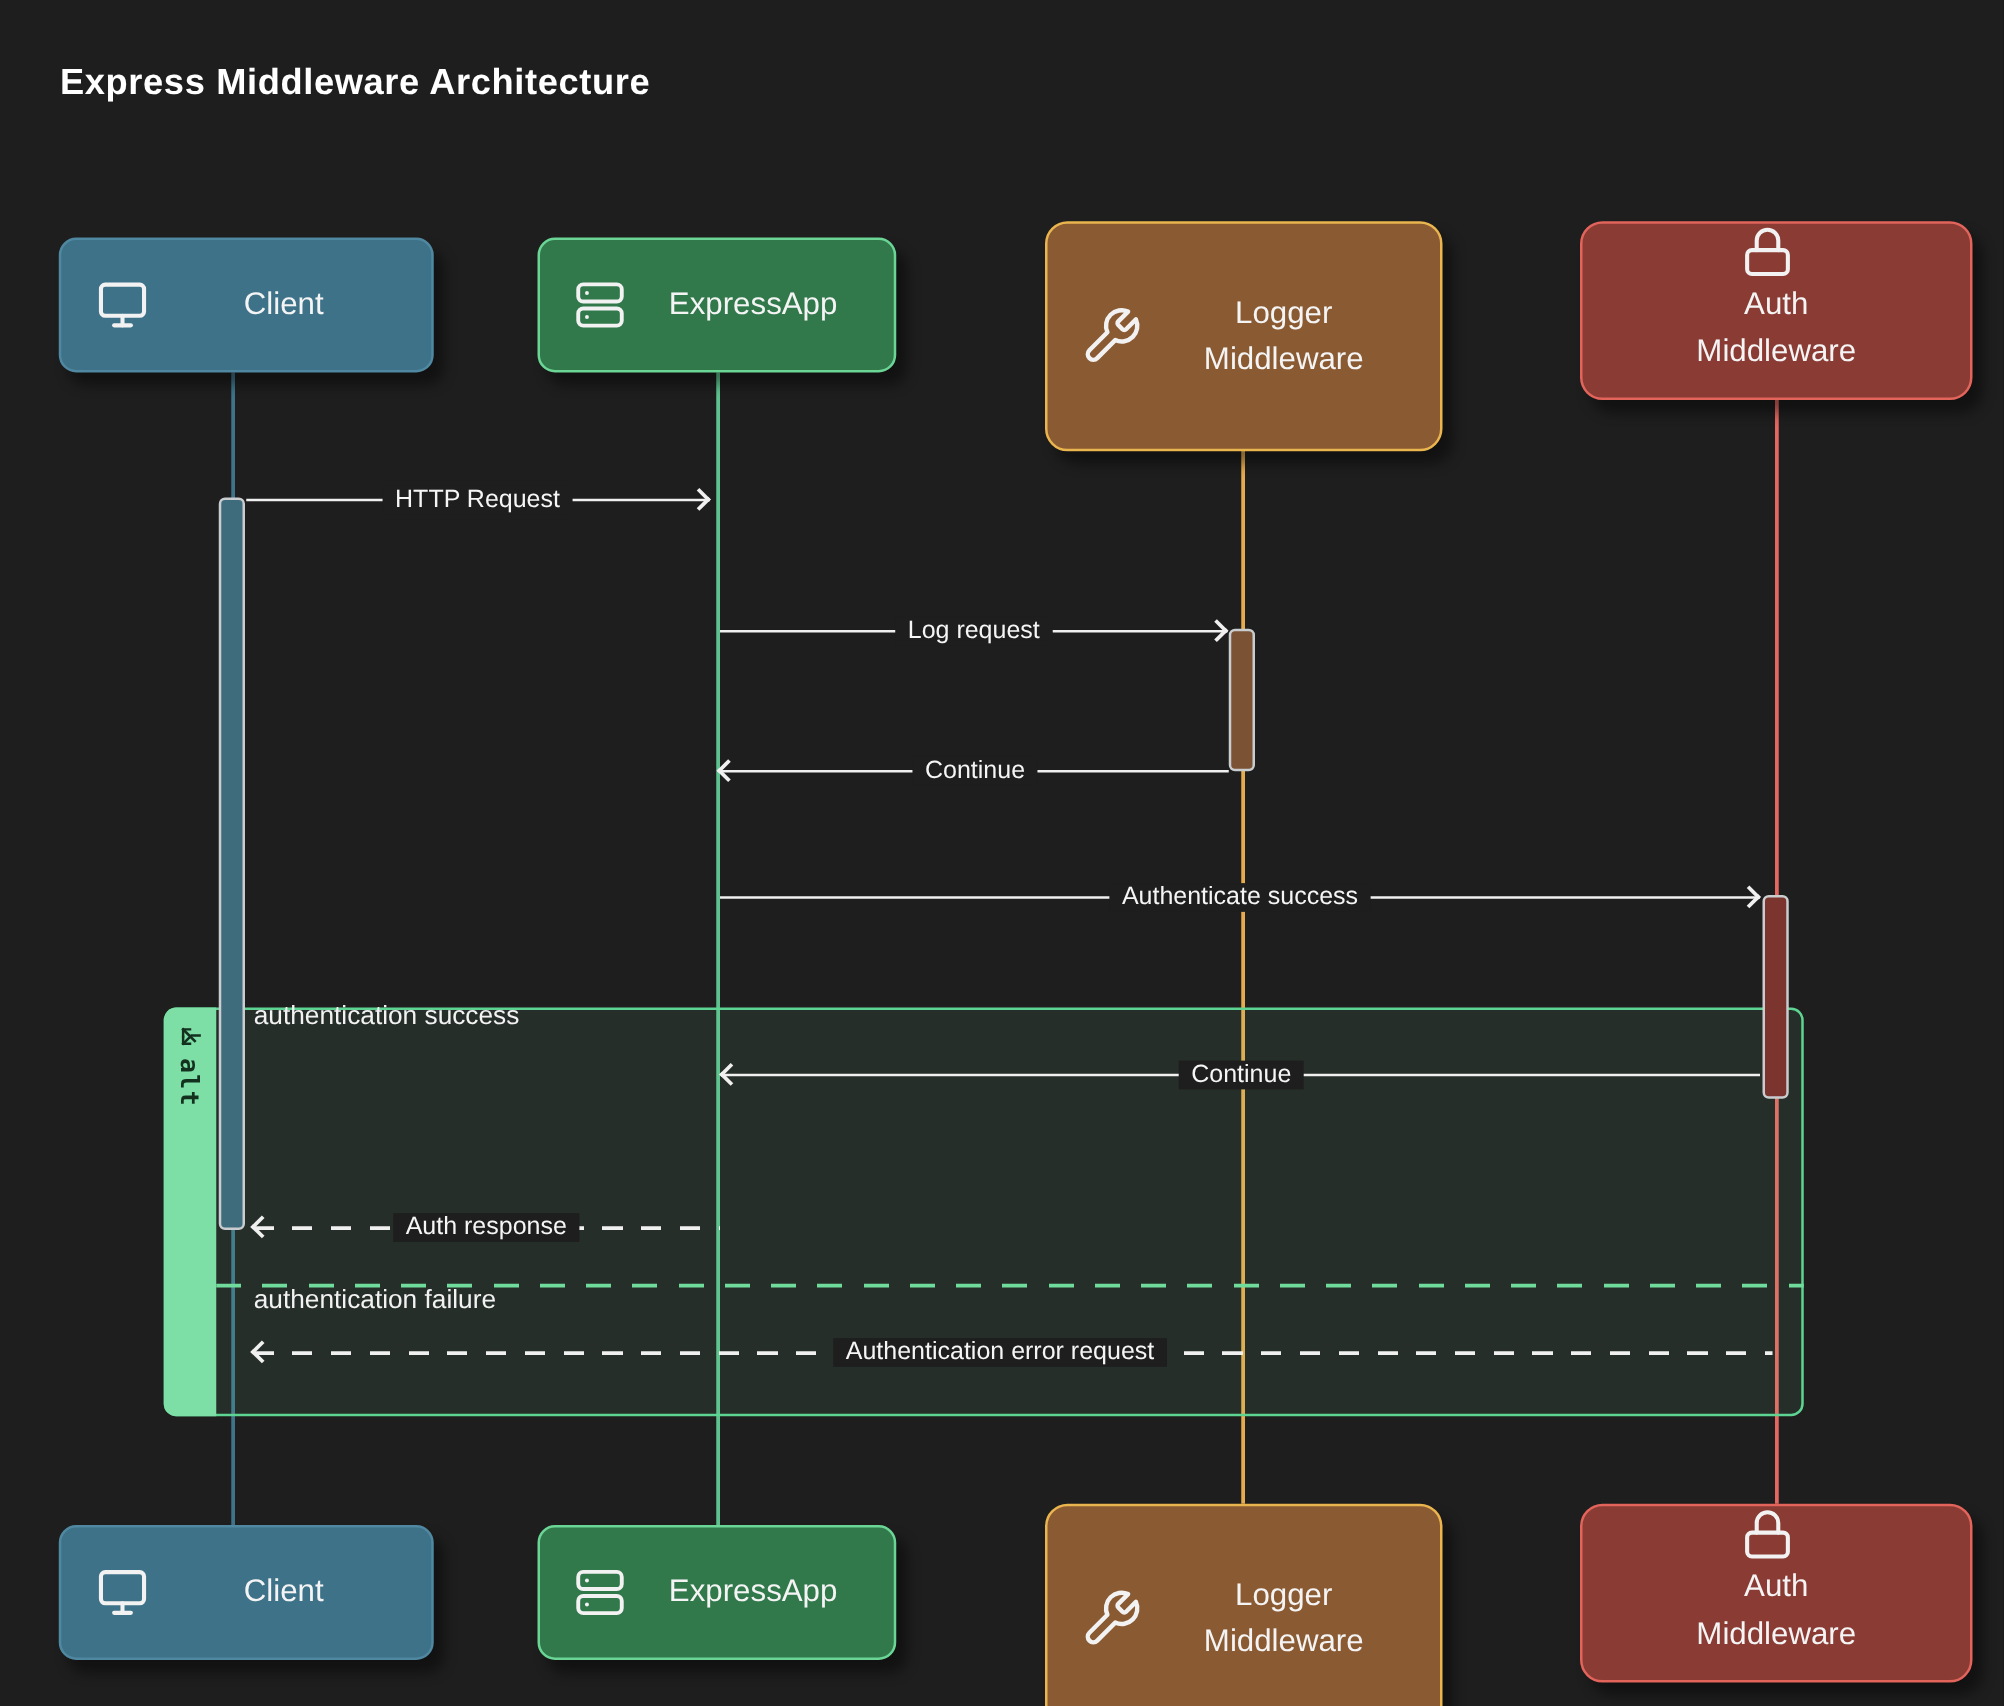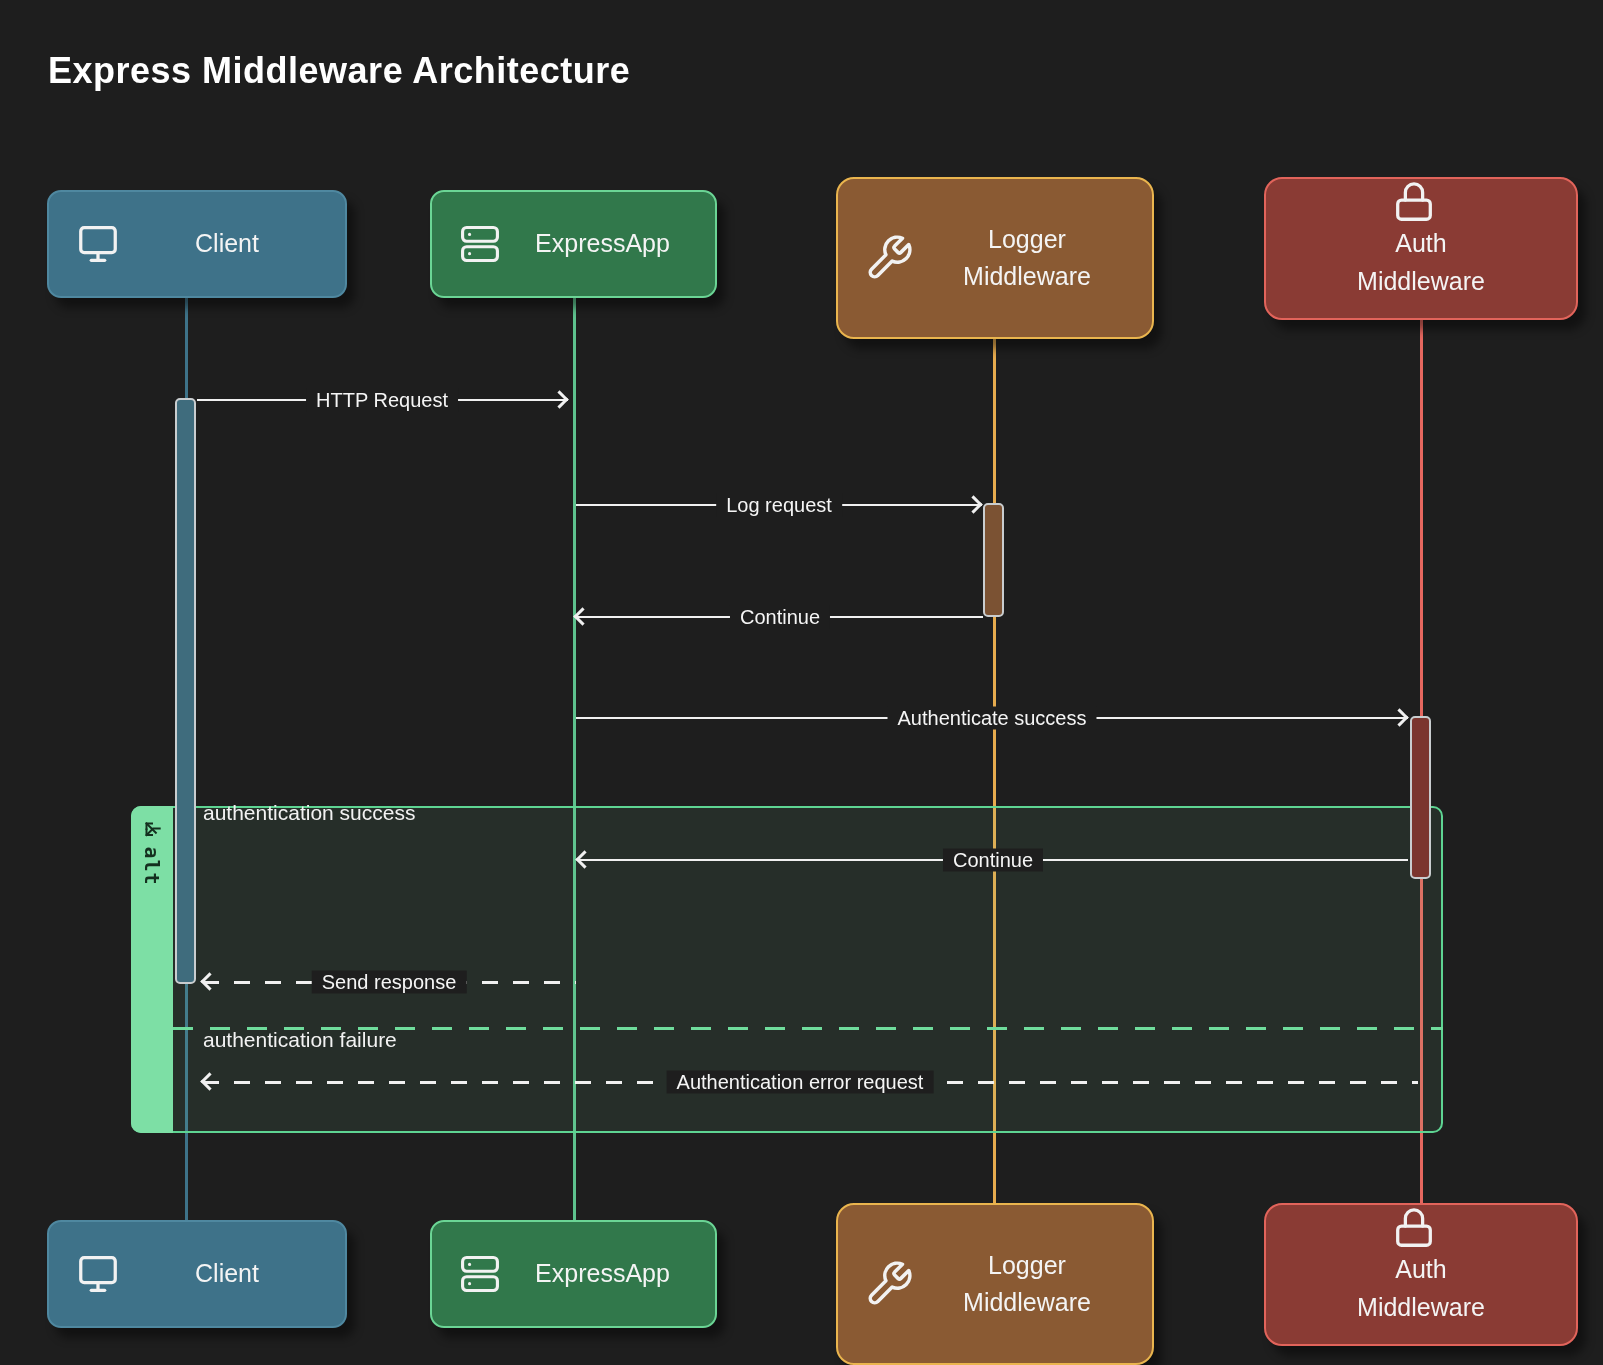--- a/index.html
+++ b/index.html
@@ -2,40 +2,40 @@
 <html><head>
 <meta charset="utf-8">
 <style>
   html,body{margin:0;padding:0;background:#161616;}
   body{font-family:"Liberation Sans", sans-serif;}
   .canvas{
     position:relative;width:1603px;height:1365px;background:#1e1e1e;
     overflow:hidden;color:#f2f2f2;
   }
   .title{
-    position:absolute;left:48px;top:50px;font-size:36px;font-weight:700;
+    position:absolute;left:48px;top:50px;font-size:29px;font-weight:700;
     color:#ffffff;letter-spacing:.5px;z-index:8;
   }
   
   .lifeline{position:absolute;width:2.5px;z-index:1;}
   .ll-client{left:185px;top:298px;height:922px;background:#3e7389;}
   .ll-express{left:573px;top:298px;height:922px;background:#5ec28e;}
   .ll-logger{left:993px;top:320px;height:883px;background:#e6ab4e;}
   .ll-auth{left:1420px;top:320px;height:883px;background:#e5675f;}
   
   .actor{
     position:absolute;box-sizing:border-box;display:flex;align-items:center;
     z-index:7;border-radius:14px;box-shadow:8px 10px 10px rgba(0,0,0,.42);
     padding:0 26px;
   }
   .actor .lbl{font-size:25px;color:#f4f4f4;text-align:center;flex:1;line-height:1.5;}
   .actor .ic{flex:0 0 auto;display:flex;margin-right:14px;}
   .a-client{left:47px;width:300px;height:108px;background:#3e7289;border:2px solid #4f88a0;}
   .a-express{left:430px;width:287px;height:108px;background:#31784b;border:2px solid #6bd595;}
-  .a-logger{left:836px;width:318px;height:162px;background:#8a5a33;border:2px solid #eab54e;border-radius:18px;}
+  .a-logger{left:836px;width:318px;height:184px;background:#8a5a33;border:2px solid #eab54e;border-radius:18px;}
   .a-auth{left:1264px;width:314px;height:143px;background:#8a3b34;border:2.5px solid #e2645b;border-radius:18px;flex-direction:column;}
   .row-top .a-client,.row-top .a-express{top:190px;}
   .row-top .a-logger,.row-top .a-auth{top:177px;}
   .row-bot .a-client,.row-bot .a-express{top:1220px;}
   .row-bot .a-logger,.row-bot .a-auth{top:1203px;}
   .actor .lbl.narrow{max-width:185px;margin:0 auto;}
   svg.icon{stroke:#f2f2f2;fill:none;stroke-width:1.7;stroke-linecap:round;stroke-linejoin:round;}
   
   .alt-frame{
     position:absolute;left:131px;top:806px;width:1312px;height:327px;z-index:2;
@@ -125,21 +125,21 @@
   <div class="line" style="left:576px;top:717px;width:832px;"></div>
   <span class="head head-r" style="left:1393px;top:711px;"></span>
   <span class="msg-label" style="left:992px;top:718px;">Authenticate success</span>
 
   <div class="line" style="left:578px;top:859px;width:830px;"></div>
   <span class="head head-l" style="left:578px;top:853px;"></span>
   <span class="msg-label" style="left:993px;top:860px;">Continue</span>
 
   <div class="dline" style="left:203px;top:981px;width:373px;"></div>
   <span class="head head-l" style="left:203px;top:975px;"></span>
-  <span class="msg-label" style="left:389px;top:982px;">Send response</span>
+  <span class="msg-label" style="left:389px;top:982px;">Auth response</span>
 
   <div class="dline" style="left:203px;top:1081px;width:1215px;"></div>
   <span class="head head-l" style="left:203px;top:1075px;"></span>
   <span class="msg-label" style="left:800px;top:1082px;">Authentication error request</span>
 
   <div class="row-top">
     <div class="actor a-client">
       <span class="ic">
         <svg class="icon" width="46" height="46" viewBox="0 0 24 24">
           <rect x="3" y="3.5" width="18" height="13" rx="1.8"></rect>

